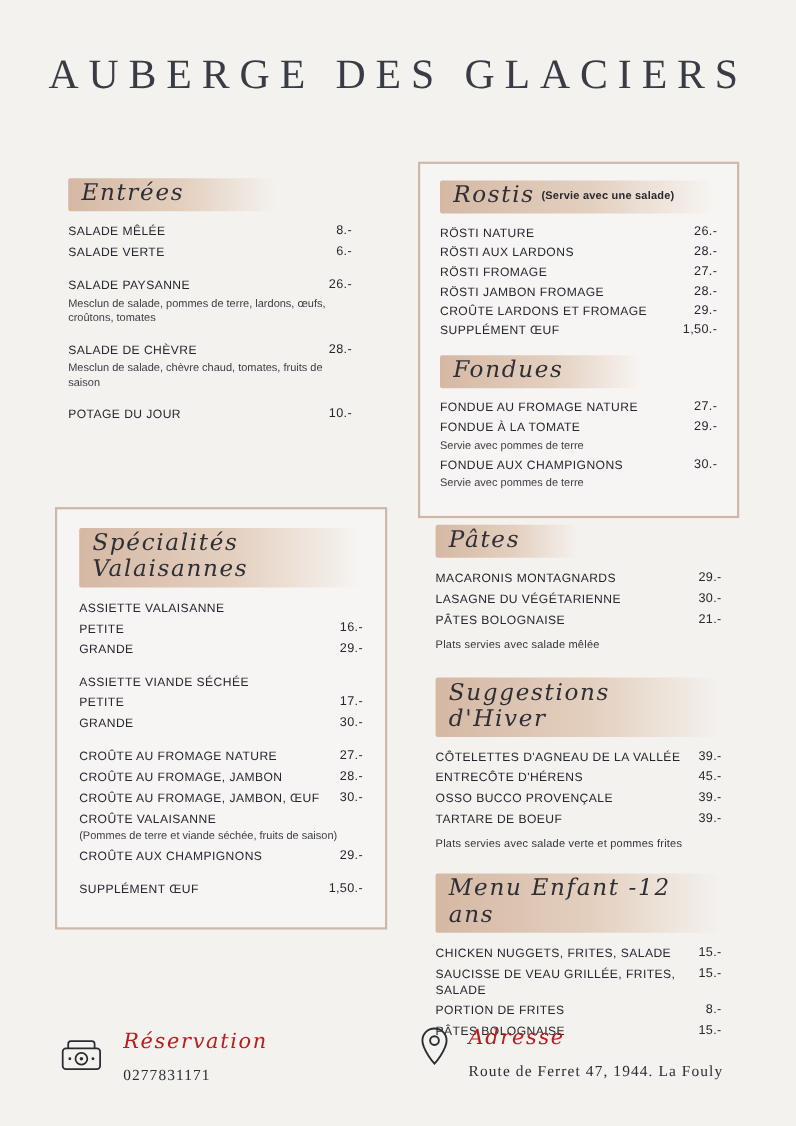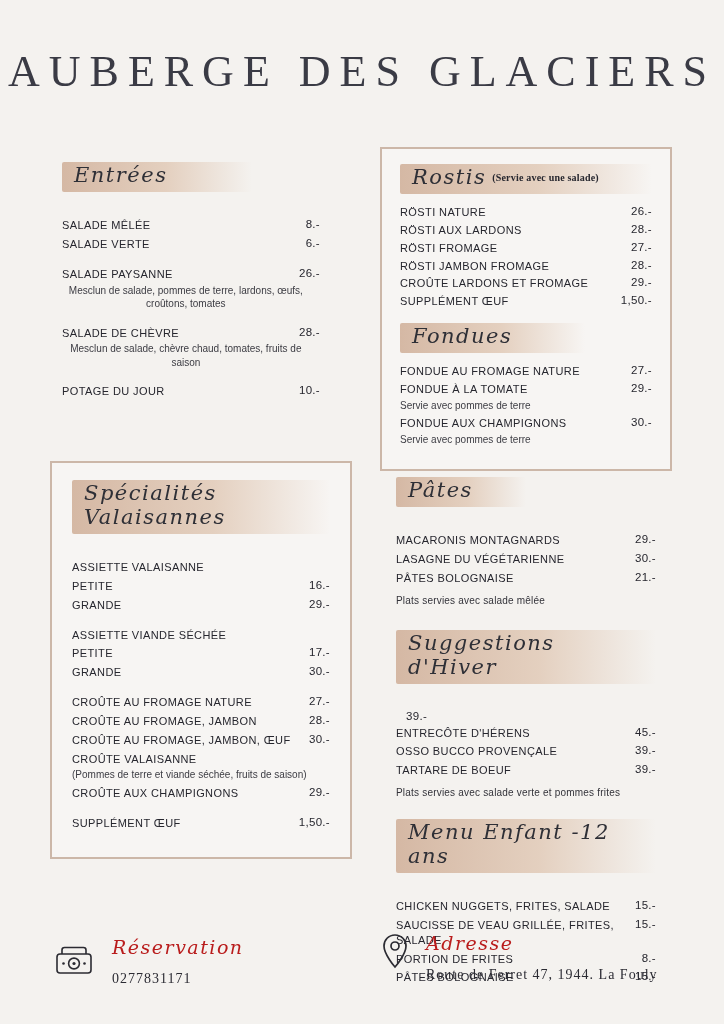--- a/index.html
+++ b/index.html
@@ -9,46 +9,46 @@
     background:#f4f2ef;
     font-family:"Liberation Sans", sans-serif;
     color:#26262e;
     overflow:hidden;
   }
   .title {
     position:absolute; top:46px; left:0; right:0;
     text-align:center;
     font-family:"Liberation Serif", serif;
     font-weight:400;
-    font-size:44px;
+    font-size:38px;
     letter-spacing:9px;
     color:#3a3b45;
     white-space:nowrap;
   }
   .script-strip {
     display:block;
     background:linear-gradient(90deg, rgba(211,181,160,0.95) 0%, rgba(226,204,186,0.9) 55%, rgba(226,204,186,0) 100%);
     padding:1px 14px 5px 12px;
     border-radius:2px;
   }
   .script {
     font-family:"DejaVu Serif", serif;
     font-style:italic;
     font-size:21px;
     letter-spacing:1.5px;
     color:#2e2f36;
   }
   .subtitle {
     font-size:10px; font-weight:bold; letter-spacing:0.2px; margin-left:6px;
-    font-style:normal; font-family:Liberation Serif, serif; color:#26262e;
+    font-style:normal; font-family:Liberation Sans, sans-serif; color:#26262e;
     position:relative; top:-3px;
   }
-  .items { margin-top:26px; }
+  .items { margin-top:12px; }
   .item { margin-bottom:4px; }
-  .item.gap { margin-top:15px;text-align:center; }
+  .item.gap { margin-top:15px; }
   .row { display:flex; justify-content:space-between; align-items:flex-start; }
   .iname { font-size:11px; letter-spacing:0.4px; line-height:1.35; color:#26262e; }
   .iprice { font-size:11.5px; letter-spacing:0.3px; white-space:nowrap; margin-left:10px; color:#26262e; }
   .idesc { font-size:10px; color:#3c3c43; line-height:1.35; margin:2px 0 4px; max-width:96%; }
   .idesc:empty { display:none; }
   .note { font-size:10px; color:#33333a; margin-top:9px; letter-spacing:0.2px; }
   .boxed { border:2px solid #ccb7a8; background:rgba(255,255,255,0.28); }
 
   .sec-entrees { position:absolute; left:62px; top:162px; width:258px; }
   .sec-entrees .script-strip { width:190px; }
@@ -361,20 +361,21 @@
     </section>
 
     <section class="sec-sugg">
       <div class="script-strip">
         <span class="script">Suggestions d'Hiver</span>
       </div>
       <div class="items">
 
           <div class="item">
             <div class="row">
+              <span class="iname">CÔTELETTES D'AGNEAU DE LA VALLÉE</span>
               <span class="iprice">39.-</span>
             </div>
 
           </div>
 
           <div class="item">
             <div class="row">
               <span class="iname">ENTRECÔTE D'HÉRENS</span>
               <span class="iprice">45.-</span>
             </div>

